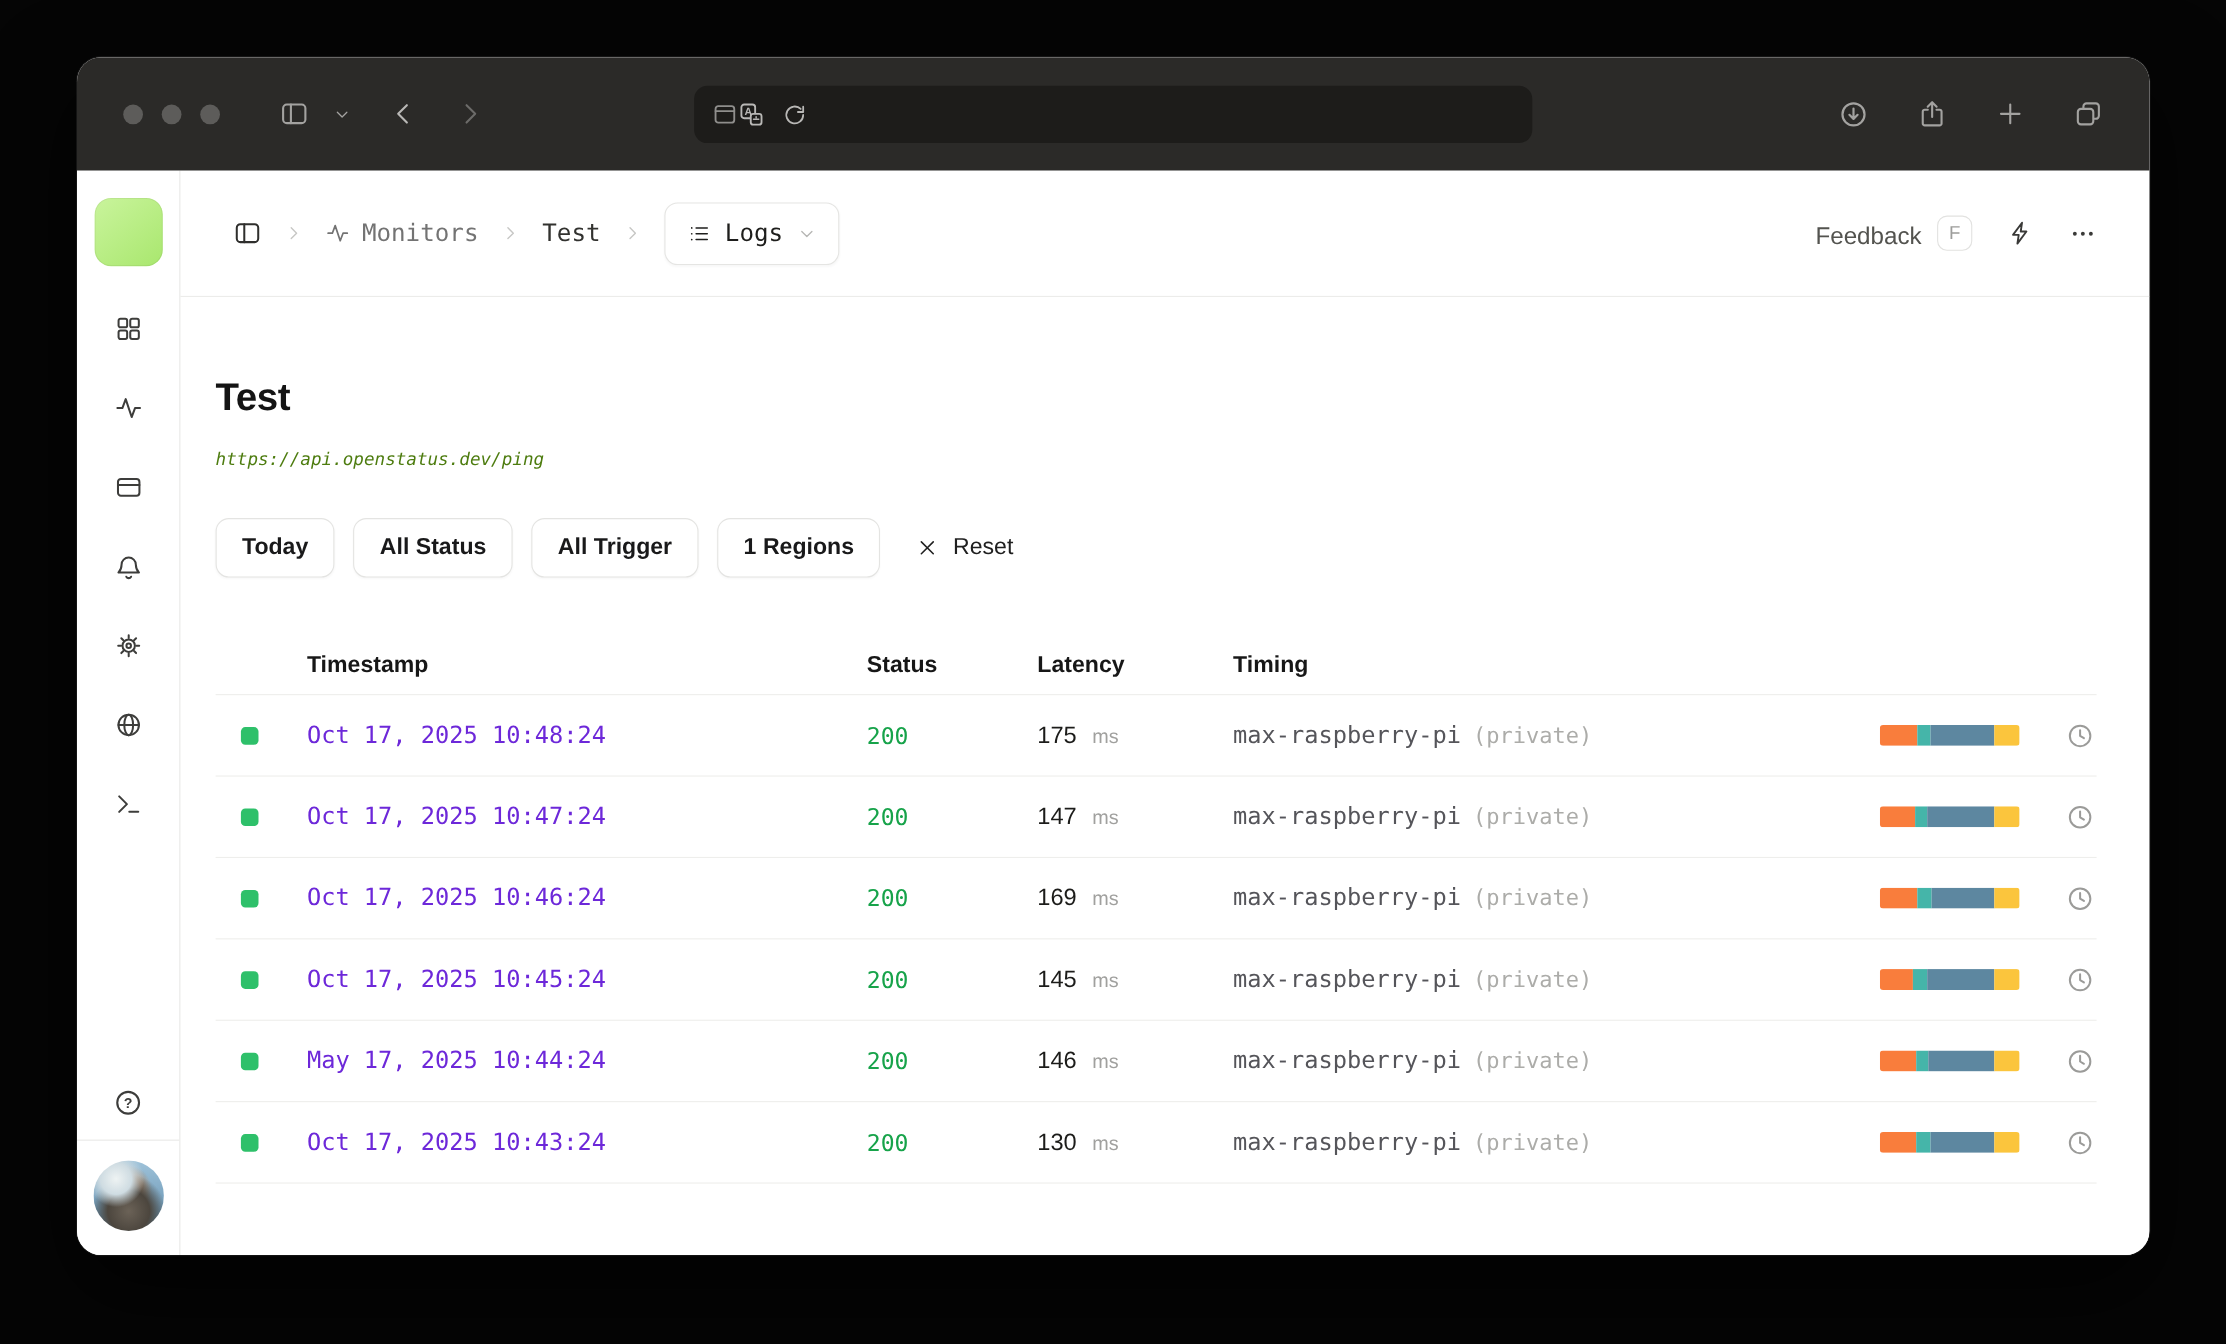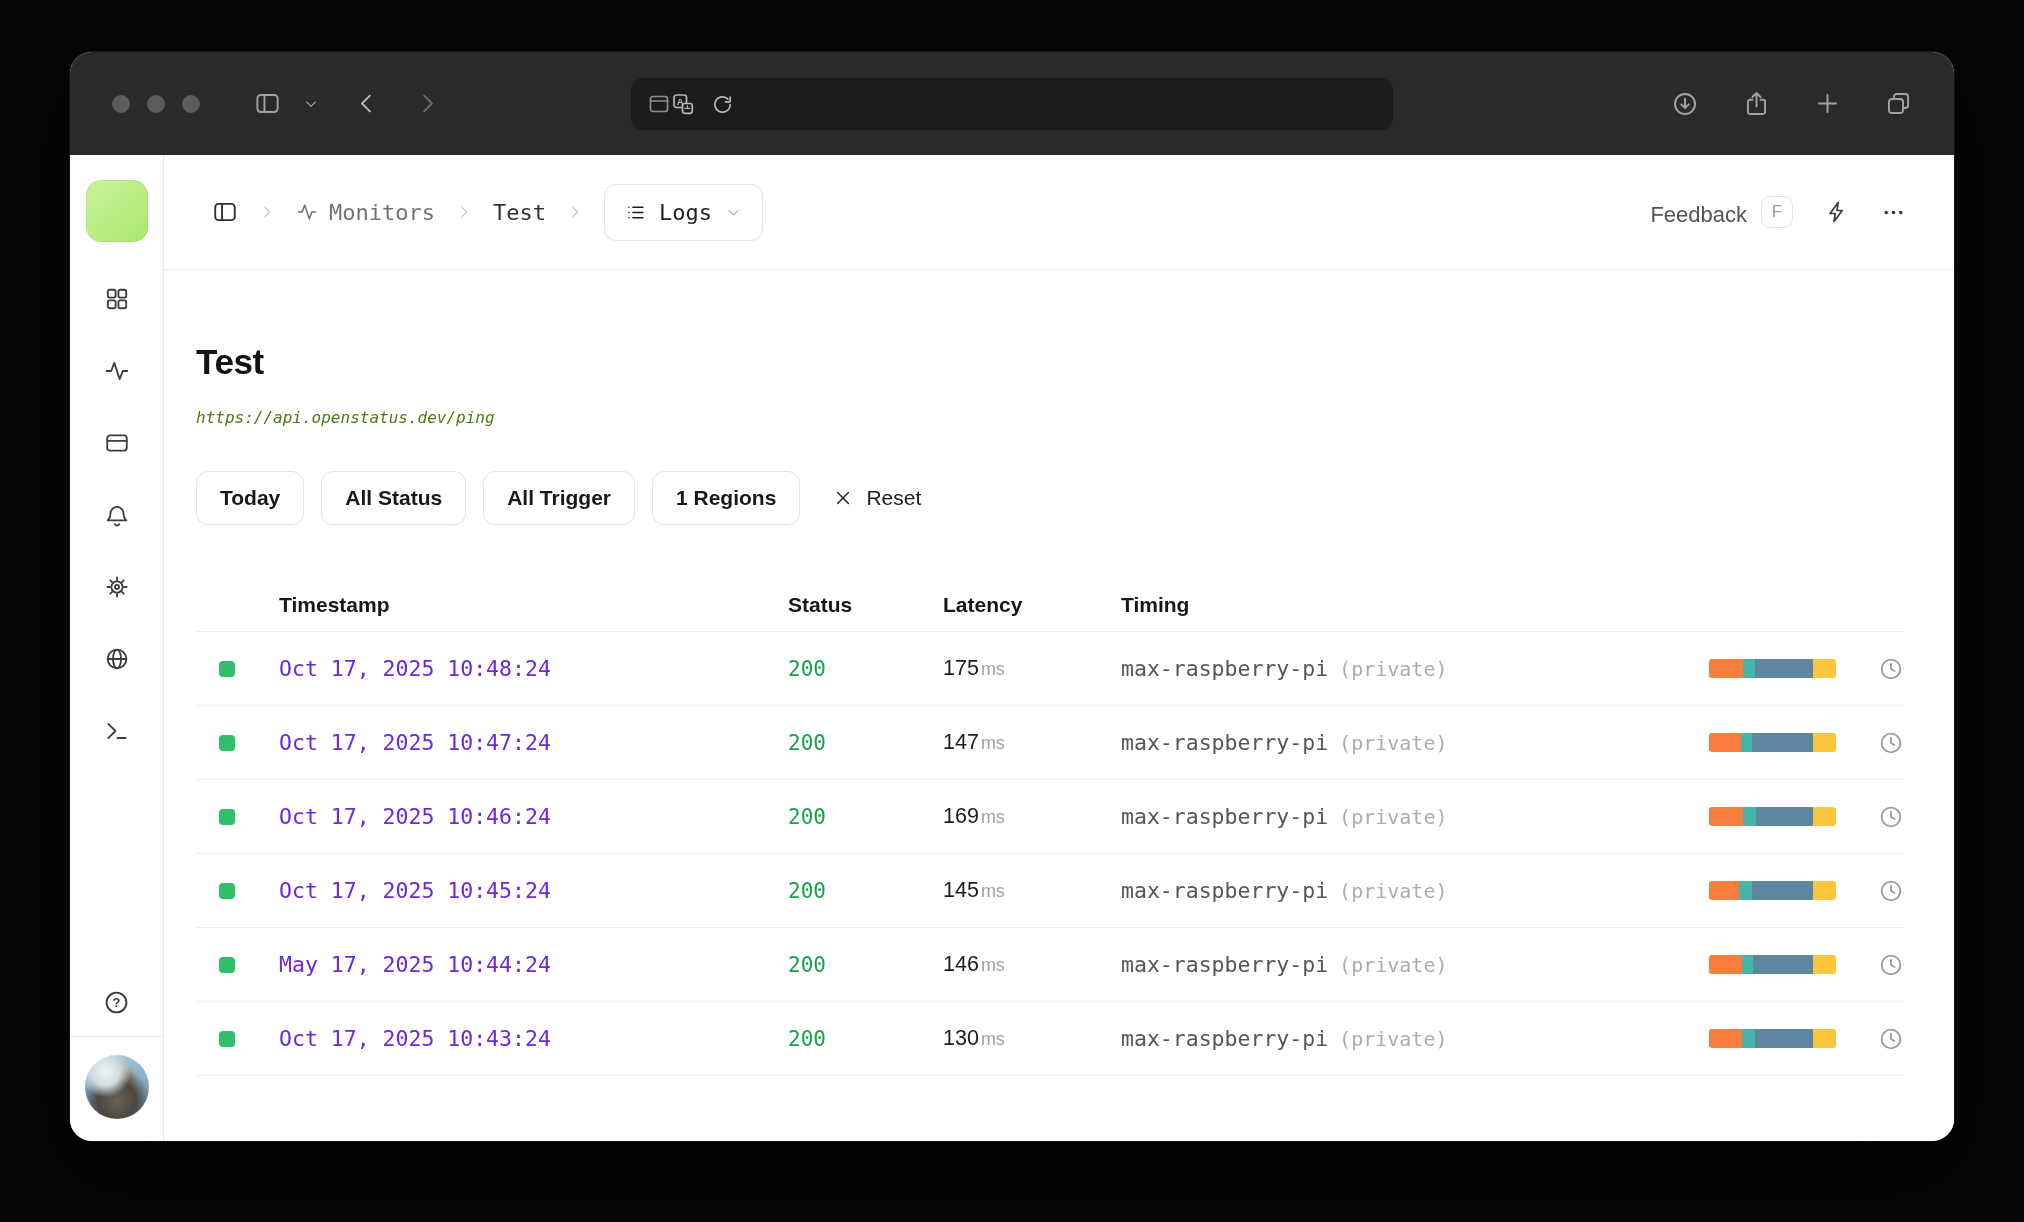--- a/index.html
+++ b/index.html
@@ -115,21 +115,21 @@
   .tr {
     display:grid; grid-template-columns:83px 509px 155px 178px 588px 140px 1fr;
     align-items:center; height:74px; border-top:1px solid #eeeeec;
   }
   .tr.head { height:52px; border-top:none; }
   .th { font-size:21px; font-weight:600; color:#171717; }
   .dot-ok { width:16px; height:16px; border-radius:4px; background:#2ec06a; margin-left:23px; display:block; }
   .ts { font-size:21.5px; color:#6d28d9; }
   .status-ok { font-size:21px; color:#17a34a; }
   .latency { font-size:21.5px; color:#1c1c1a; font-weight:500; }
-  .latency .unit { font-size:18px; color:#a0a09e; font-weight:400; margin-left:2px; }
+  .latency .unit { font-size:18px; color:#a0a09e; font-weight:400; margin-left:14px; }
   .region { font-size:21.5px; color:#55555a; }
   .region .private { color:#acaca9; margin-left:11px; font-size:20px; }
   .timing-bar { width:127px; height:19px; border-radius:3px; overflow:hidden; display:flex; }
   .clock-cell { display:flex; justify-content:flex-end; padding-right:2px; }
   .clock-btn { background:none; border:none; color:#9b9b99; display:flex; cursor:default; }
 </style>
 </head>
 <body>
 
 <div class="window">

